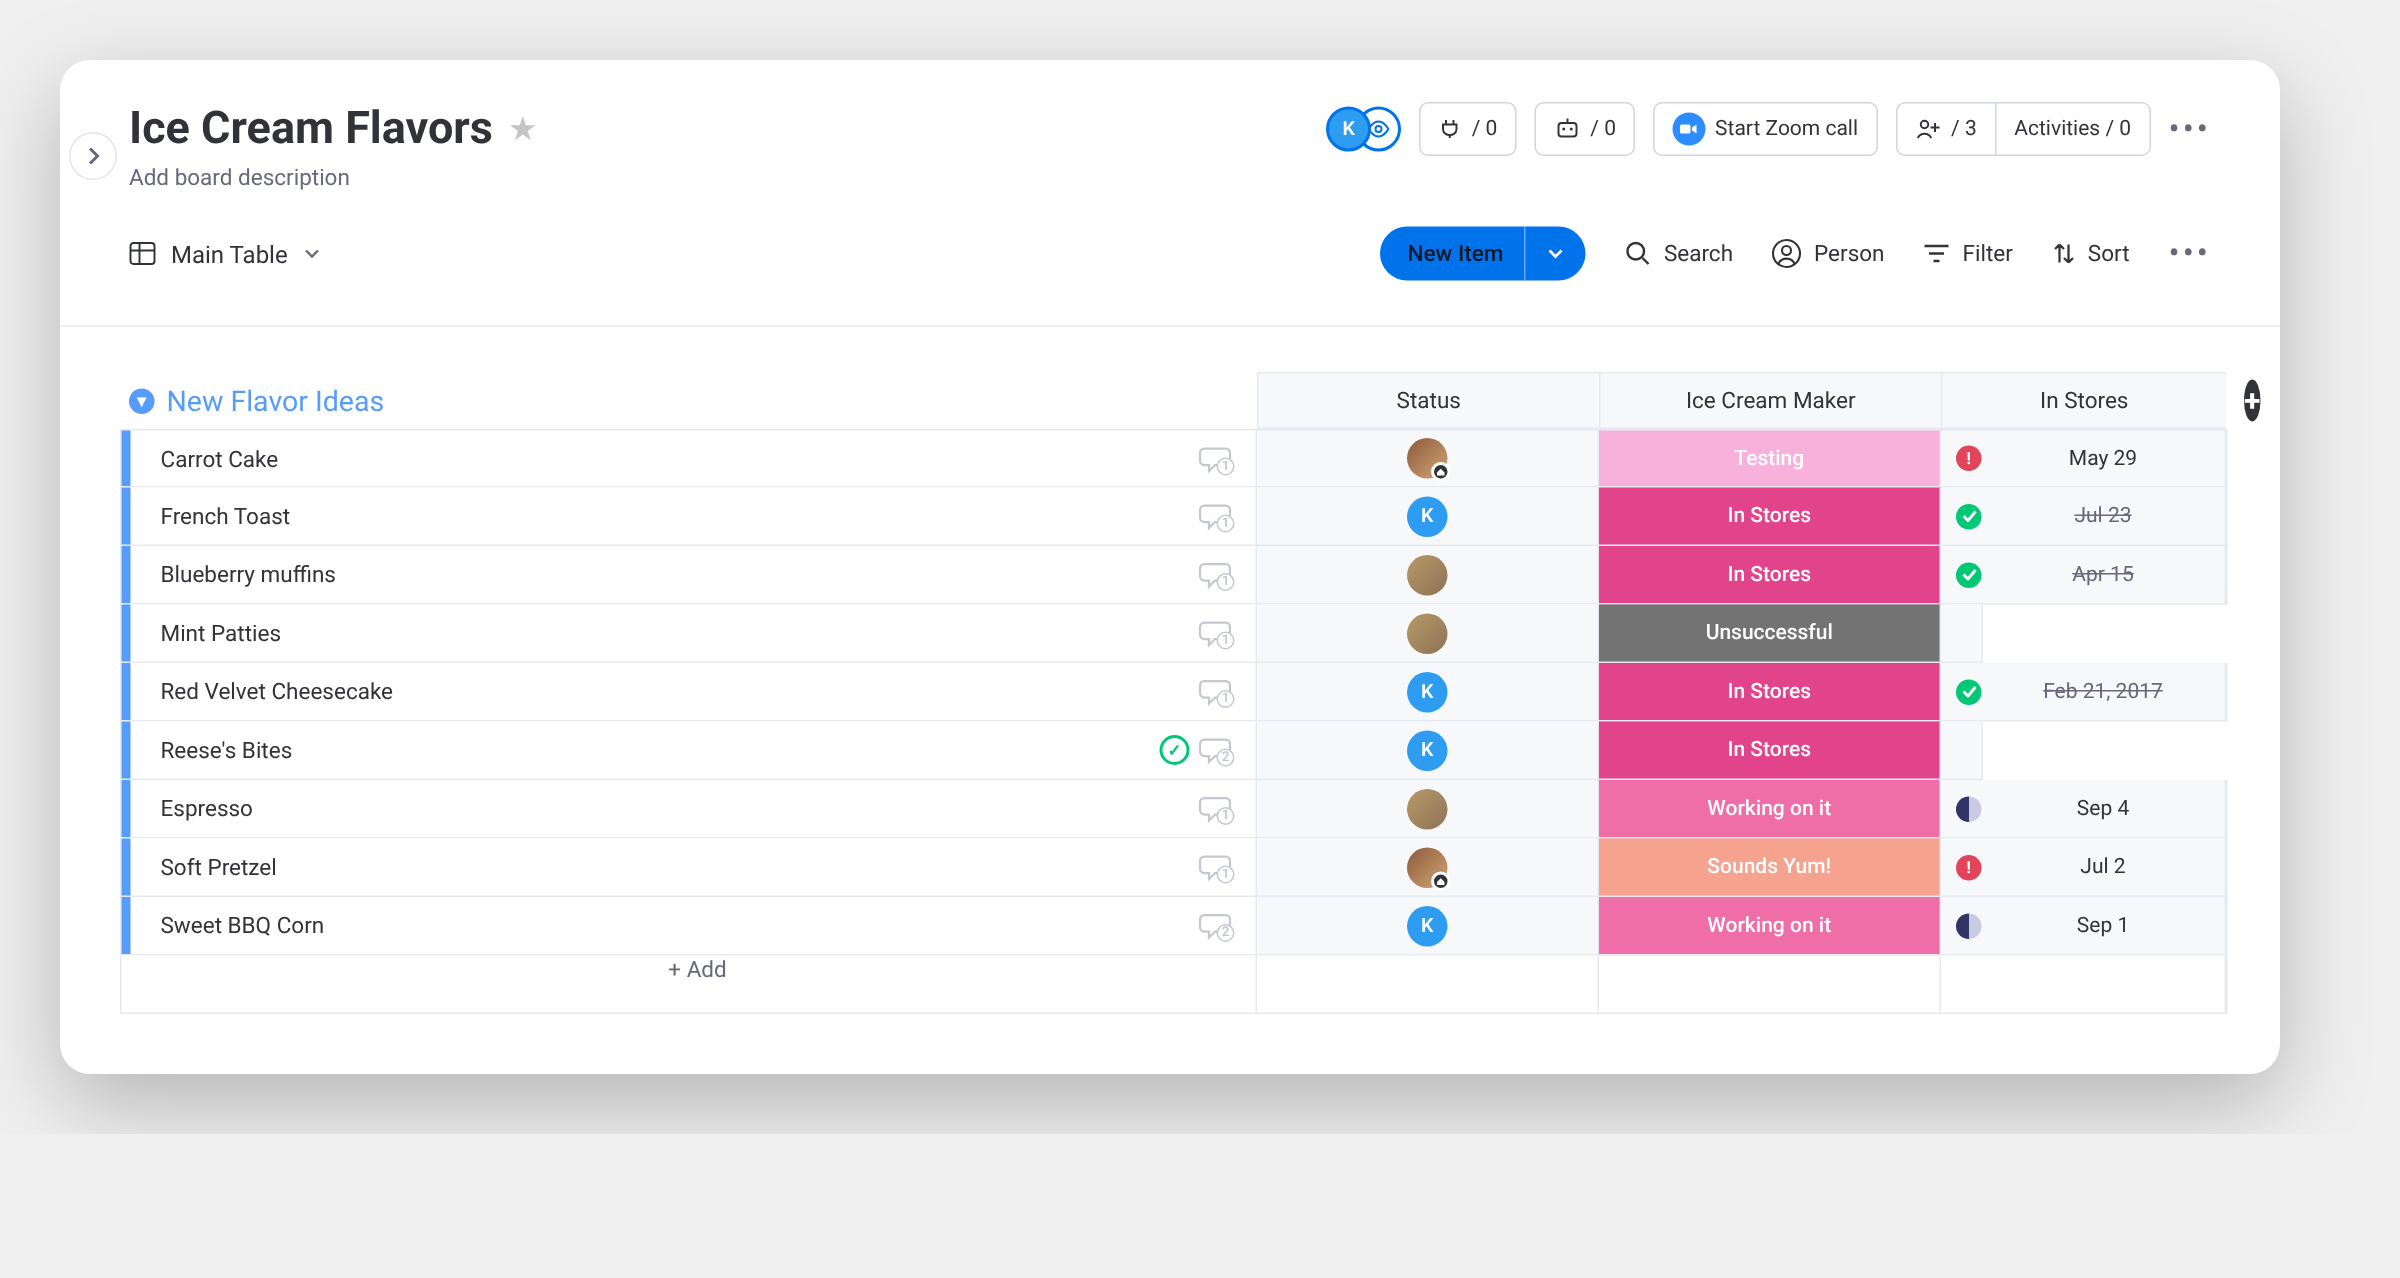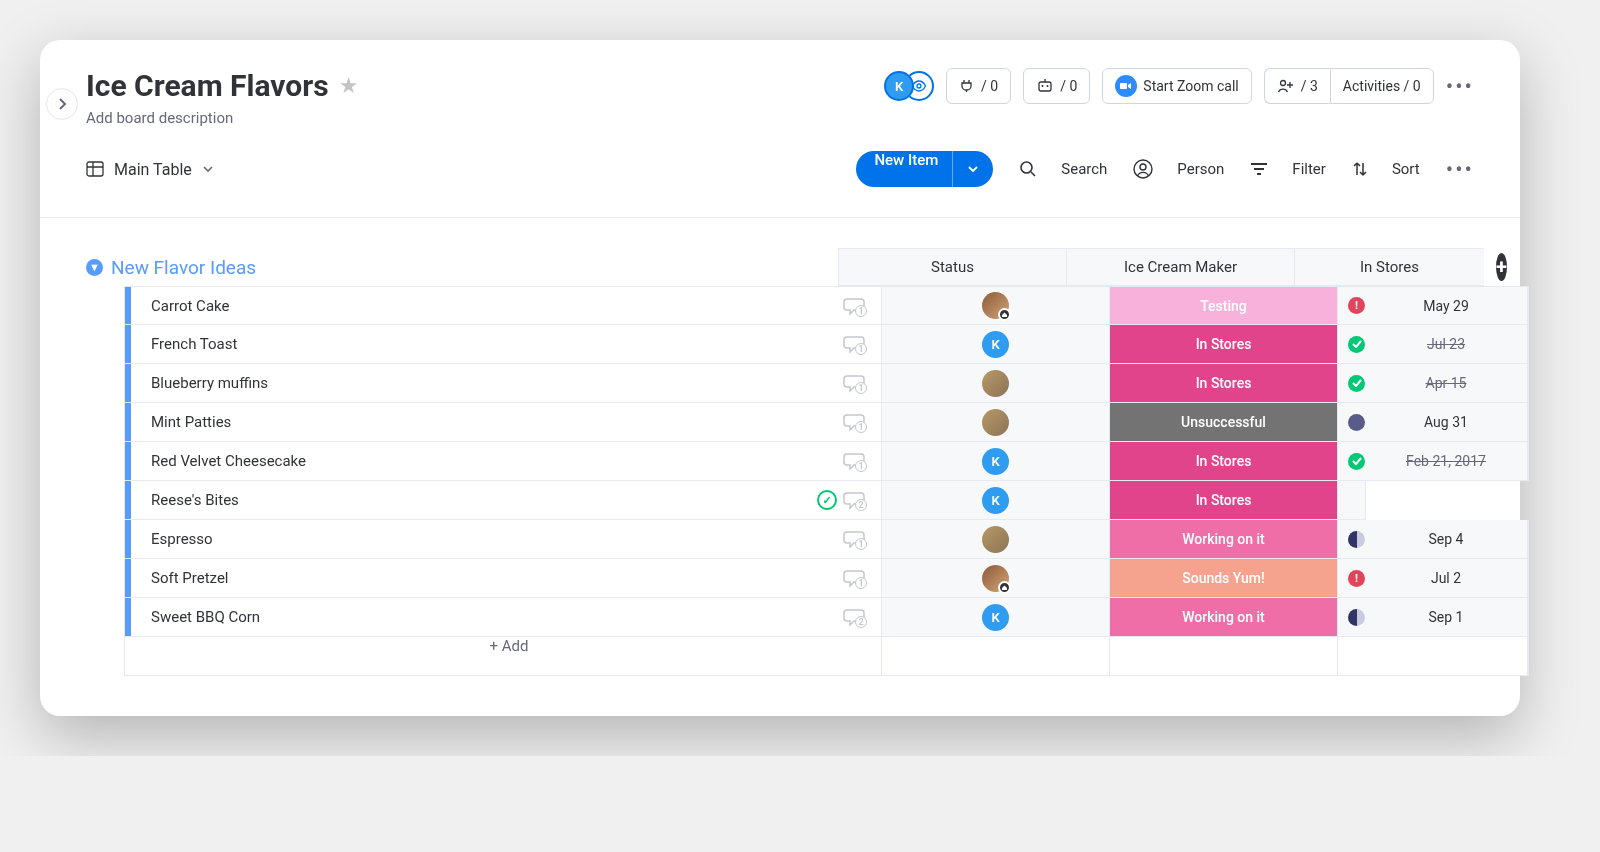--- a/index.html
+++ b/index.html
@@ -37,26 +37,26 @@
   .avcircle.eye { background:#fff; color:#0073ea;}
   .zoom-dot { width:22px; height:22px; border-radius:50%; background:#2d8cff; display:flex; align-items:center; justify-content:center;}
   .zoom-dot svg { fill:#fff; }
   .more-dots { font-size: 22px; color:#676879; letter-spacing:2px; }
 
   .toolbar { display:flex; align-items:center; justify-content:space-between; padding: 14px 46px 30px 46px; border-bottom:1px solid #e6e9ef;}
   .view-chip { display:flex; align-items:center; gap:10px; font-size:16px; color:#323338; }
   .table-icon svg { stroke:#323338; }
   .toolbar-right { display:flex; align-items:center; gap:26px; }
   .new-item-btn {
-    display:flex; align-items:flex-start; background:#0073ea; color:#ffffff;
+    display:flex; align-items:center; background:#0073ea; color:#0f172a;
     border-radius: 20px; height:36px; overflow:hidden;
   }
   .new-item-btn .label { padding: 0 14px 0 18px; font-size:15px; font-weight:500;}
   .new-item-btn .chev { padding: 0 14px; border-left:1px solid rgba(255,255,255,0.4); height:100%; display:flex; align-items:center;}
-  .tb-item { display:flex; align-items:center; gap:24px; font-size:15px; color:#323338;}
+  .tb-item { display:flex; align-items:center; gap:8px; font-size:15px; color:#323338;}
   .tb-item svg { stroke:#323338; }
 
   .content { padding: 30px 40px 40px 40px; }
   .group-header-row { display:flex; align-items:center; }
   .group-title-cell { flex: 0 0 758px; display:flex; align-items:center; gap:8px; padding-left:6px;}
   .group-caret { width:17px; height:17px; background:#579bfc; border-radius:50%; color:#fff; display:flex; align-items:center; justify-content:center; font-size:11px;}
   .group-title { color:#579bfc; font-size:19px; font-weight:400; }
   .colhead { text-align:center; font-size:15px; color:#323338; border-left:1px solid #e6e9ef; height:38px; display:flex; align-items:center; justify-content:center; }
   .col-maker { flex:0 0 228px; }
   .col-status { flex:0 0 228px; }
@@ -65,21 +65,21 @@
   .add-col { width:28px; height:28px; background:#323338; border-radius:50%; color:#fff; display:flex; align-items:center; justify-content:center; font-size:20px; margin-left:12px; font-weight:700;}
 
   .rows { display:flex; flex-direction:column; }
   .row {
     display:flex; align-items:stretch; height:39px;
   }
   .row:nth-child(even) .cell { }
   .name-cell {
     flex: 0 0 758px; display:flex; align-items:center;
     border:1px solid #e6e9ef; border-top:none; background:#fff;
-    position:relative; padding-left:0; padding-right:8px;margin-left:44px;
+    position:relative; padding-left:0; padding-right:8px;
   }
   .row:first-child .name-cell, .row:first-child .cell { border-top:1px solid #e6e9ef;}
   .color-bar { width:6px; background:#579bfc; align-self:stretch; }
   .item-name { margin-left:20px; font-size:15px; color:#323338; }
   .name-cell .badges { margin-left:auto; display:flex; align-items:center; gap:6px; padding-right:8px;}
   .chat-icon { color:#c5c7d0; display:flex; align-items:center; position:relative;}
   .chat-count { font-size:9px; color:#c5c7d0; position:absolute; right:-2px; bottom:-1px; background:#fff; border-radius:50%; width:12px; height:12px; display:flex; align-items:center; justify-content:center; border:1px solid #c5c7d0; font-weight:600;}
   .check-circle { border:2px solid #00c875; border-radius:50%; width:20px; height:20px; display:flex; align-items:center; justify-content:center; color:#00c875; font-size:11px; font-weight:700;}
 
   .cell {
@@ -352,24 +352,20 @@
                   <path d="M3 3 H17 A3 3 0 0 1 20 6 V11 A3 3 0 0 1 17 14 H10 L6 18 V14 H3 A3 3 0 0 1 0 11 V6 A3 3 0 0 1 3 3 Z" fill="none" stroke="#c5c7d0" stroke-width="1.5" transform="translate(1,0)"></path>
                 </svg>
     <span class="chat-count">1</span>
   </span>
       </span>
     </div>
     <div class="cell col-maker">
             <div class="maker-avatar photo2"></div>
           </div>
     <div class="cell col-status status-cell" style="background:#737373">Unsuccessful</div>
-    <div class="cell col-date date-cell">
-      <span class="date-dot" style="background:#5b5b8a;"></span>
-      <span class="date-text ">Aug 31</span>
-    </div>
     <div class="trail-cell"></div>
   </div>
         <div class="row">
     <div class="name-cell">
       <div class="color-bar"></div>
       <span class="item-name">Red Velvet Cheesecake</span>
       <span class="badges">
 
         <span class="chat-icon">
     <svg width="22" height="20" viewBox="0 0 22 20">

